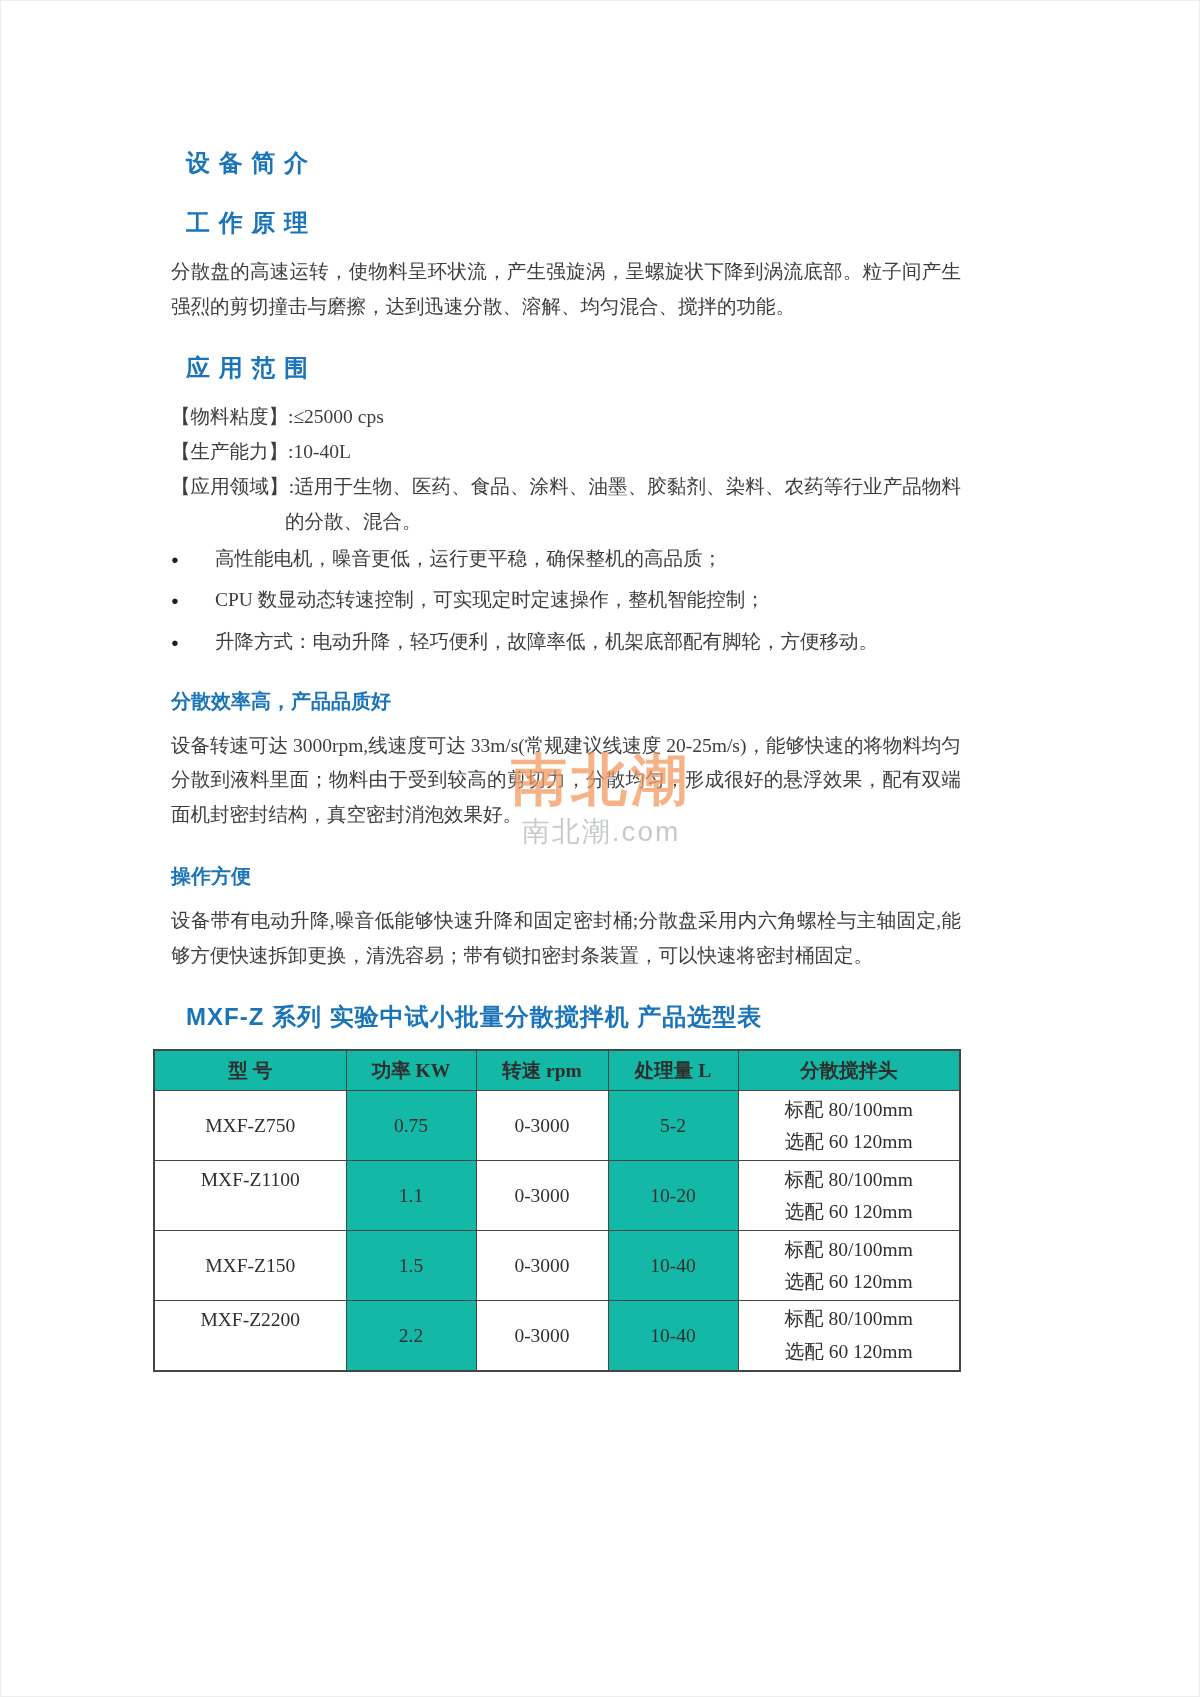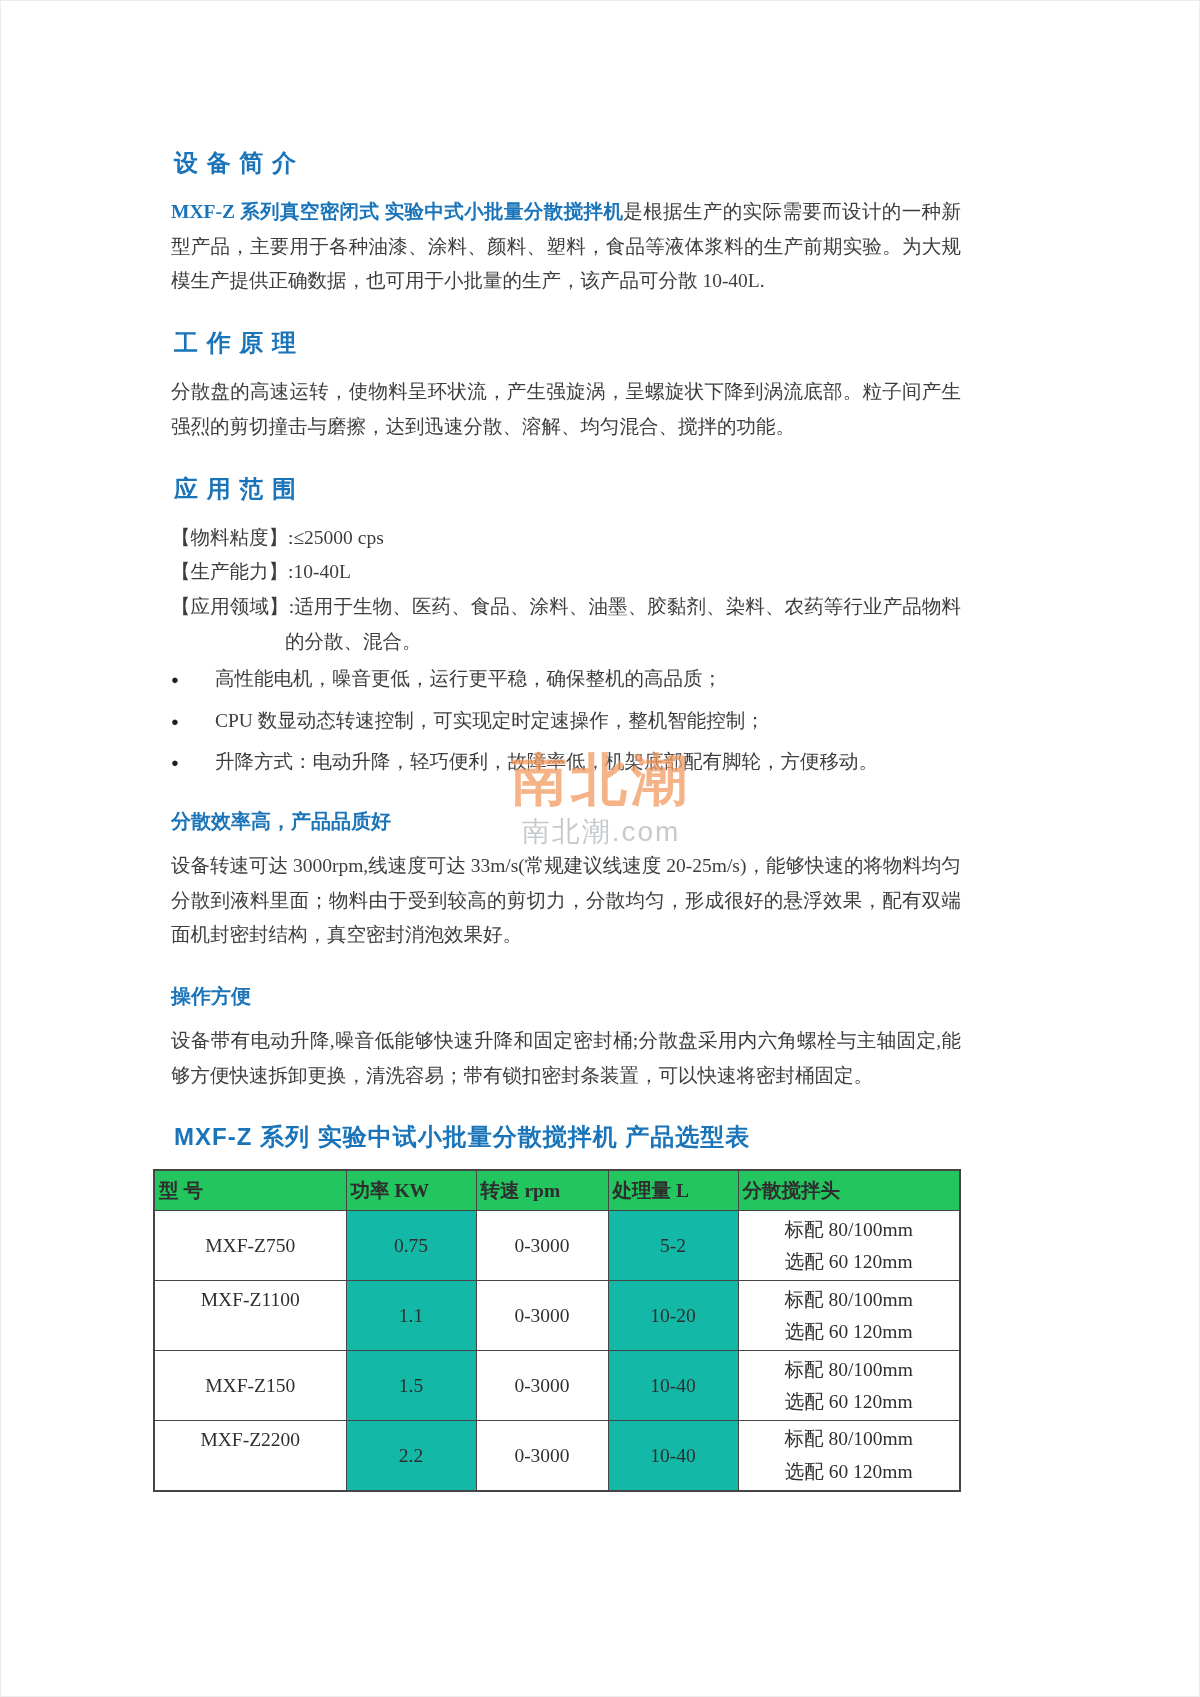--- a/index.html
+++ b/index.html
@@ -20,21 +20,21 @@
   .content {
     position: absolute;
     left: 170px; top: 146px;
     width: 790px;
   }
   h1.sec {
     font-family: "Liberation Sans", "DejaVu Sans", sans-serif;
     color: #1a74b9;
     font-size: 24px;
     font-weight: bold;
-    margin: 28px 0 16px 3px;
+    margin: 28px 0 16px 15px;
     letter-spacing: 1px;
   }
   h1.sec.first { margin-top: 0; }
   h2.sub {
     font-family: Liberation Serif, serif;
     color: #1a74b9;
     font-size: 20px;
     font-weight: bold;
     margin: 30px 0 14px 0;
   }
@@ -72,25 +72,25 @@
   table.product-table {
     border-collapse: collapse;
     margin: 14px 0 0 -18px;
     width: 806px;
     font-size: 19.5px;
     color: #2e2e2e;
     border: 2px solid #454545;
     table-layout: fixed;
   }
   .product-table th {
-    background: #22c55e;
+    background: #14b8a6;
     border: 1px solid #454545;
     font-weight: bold;
     padding: 6px 4px;
-    text-align: left;
+    text-align: center;
     font-size: 19.5px;
   }
   .product-table td {
     border: 1px solid #454545;
     text-align: center;
     height: 70px;
     vertical-align: middle;
     background: #ffffff;
   }
   .product-table td.shade { background: #14b8a6; }
@@ -134,21 +134,20 @@
 <div class="page">
 
   <div class="watermark">
     <div class="wm-main">南北潮</div>
     <div class="wm-sub">南北潮.com</div>
   </div>
 
   <div class="content">
 
     <h1 class="sec first">设 备 简 介</h1>
-    <p class="body"><span class="lead">MXF-Z 系列真空密闭式 实验中式小批量分散搅拌机</span><span>是根据生产的实际需要而设计的一种新型产品，主要用于各种油漆、涂料、颜料、塑料，食品等液体浆料的生产前期实验。为大规模生产提供正确数据，也可用于小批量的生产，该产品可分散 10-40L.</span></p>
 
     <h1 class="sec">工 作 原 理</h1>
     <p class="body">分散盘的高速运转，使物料呈环状流，产生强旋涡，呈螺旋状下降到涡流底部。粒子间产生强烈的剪切撞击与磨擦，达到迅速分散、溶解、均匀混合、搅拌的功能。</p>
 
     <h1 class="sec">应 用 范 围</h1>
     <div class="spec-list">
       <div class="spec-line">【物料粘度】:≤25000 cps</div>
       <div class="spec-line">【生产能力】:10-40L</div>
       <div class="spec-line">【应用领域】:适用于生物、医药、食品、涂料、油墨、胶黏剂、染料、农药等行业产品物料的分散、混合。</div>
     </div>

